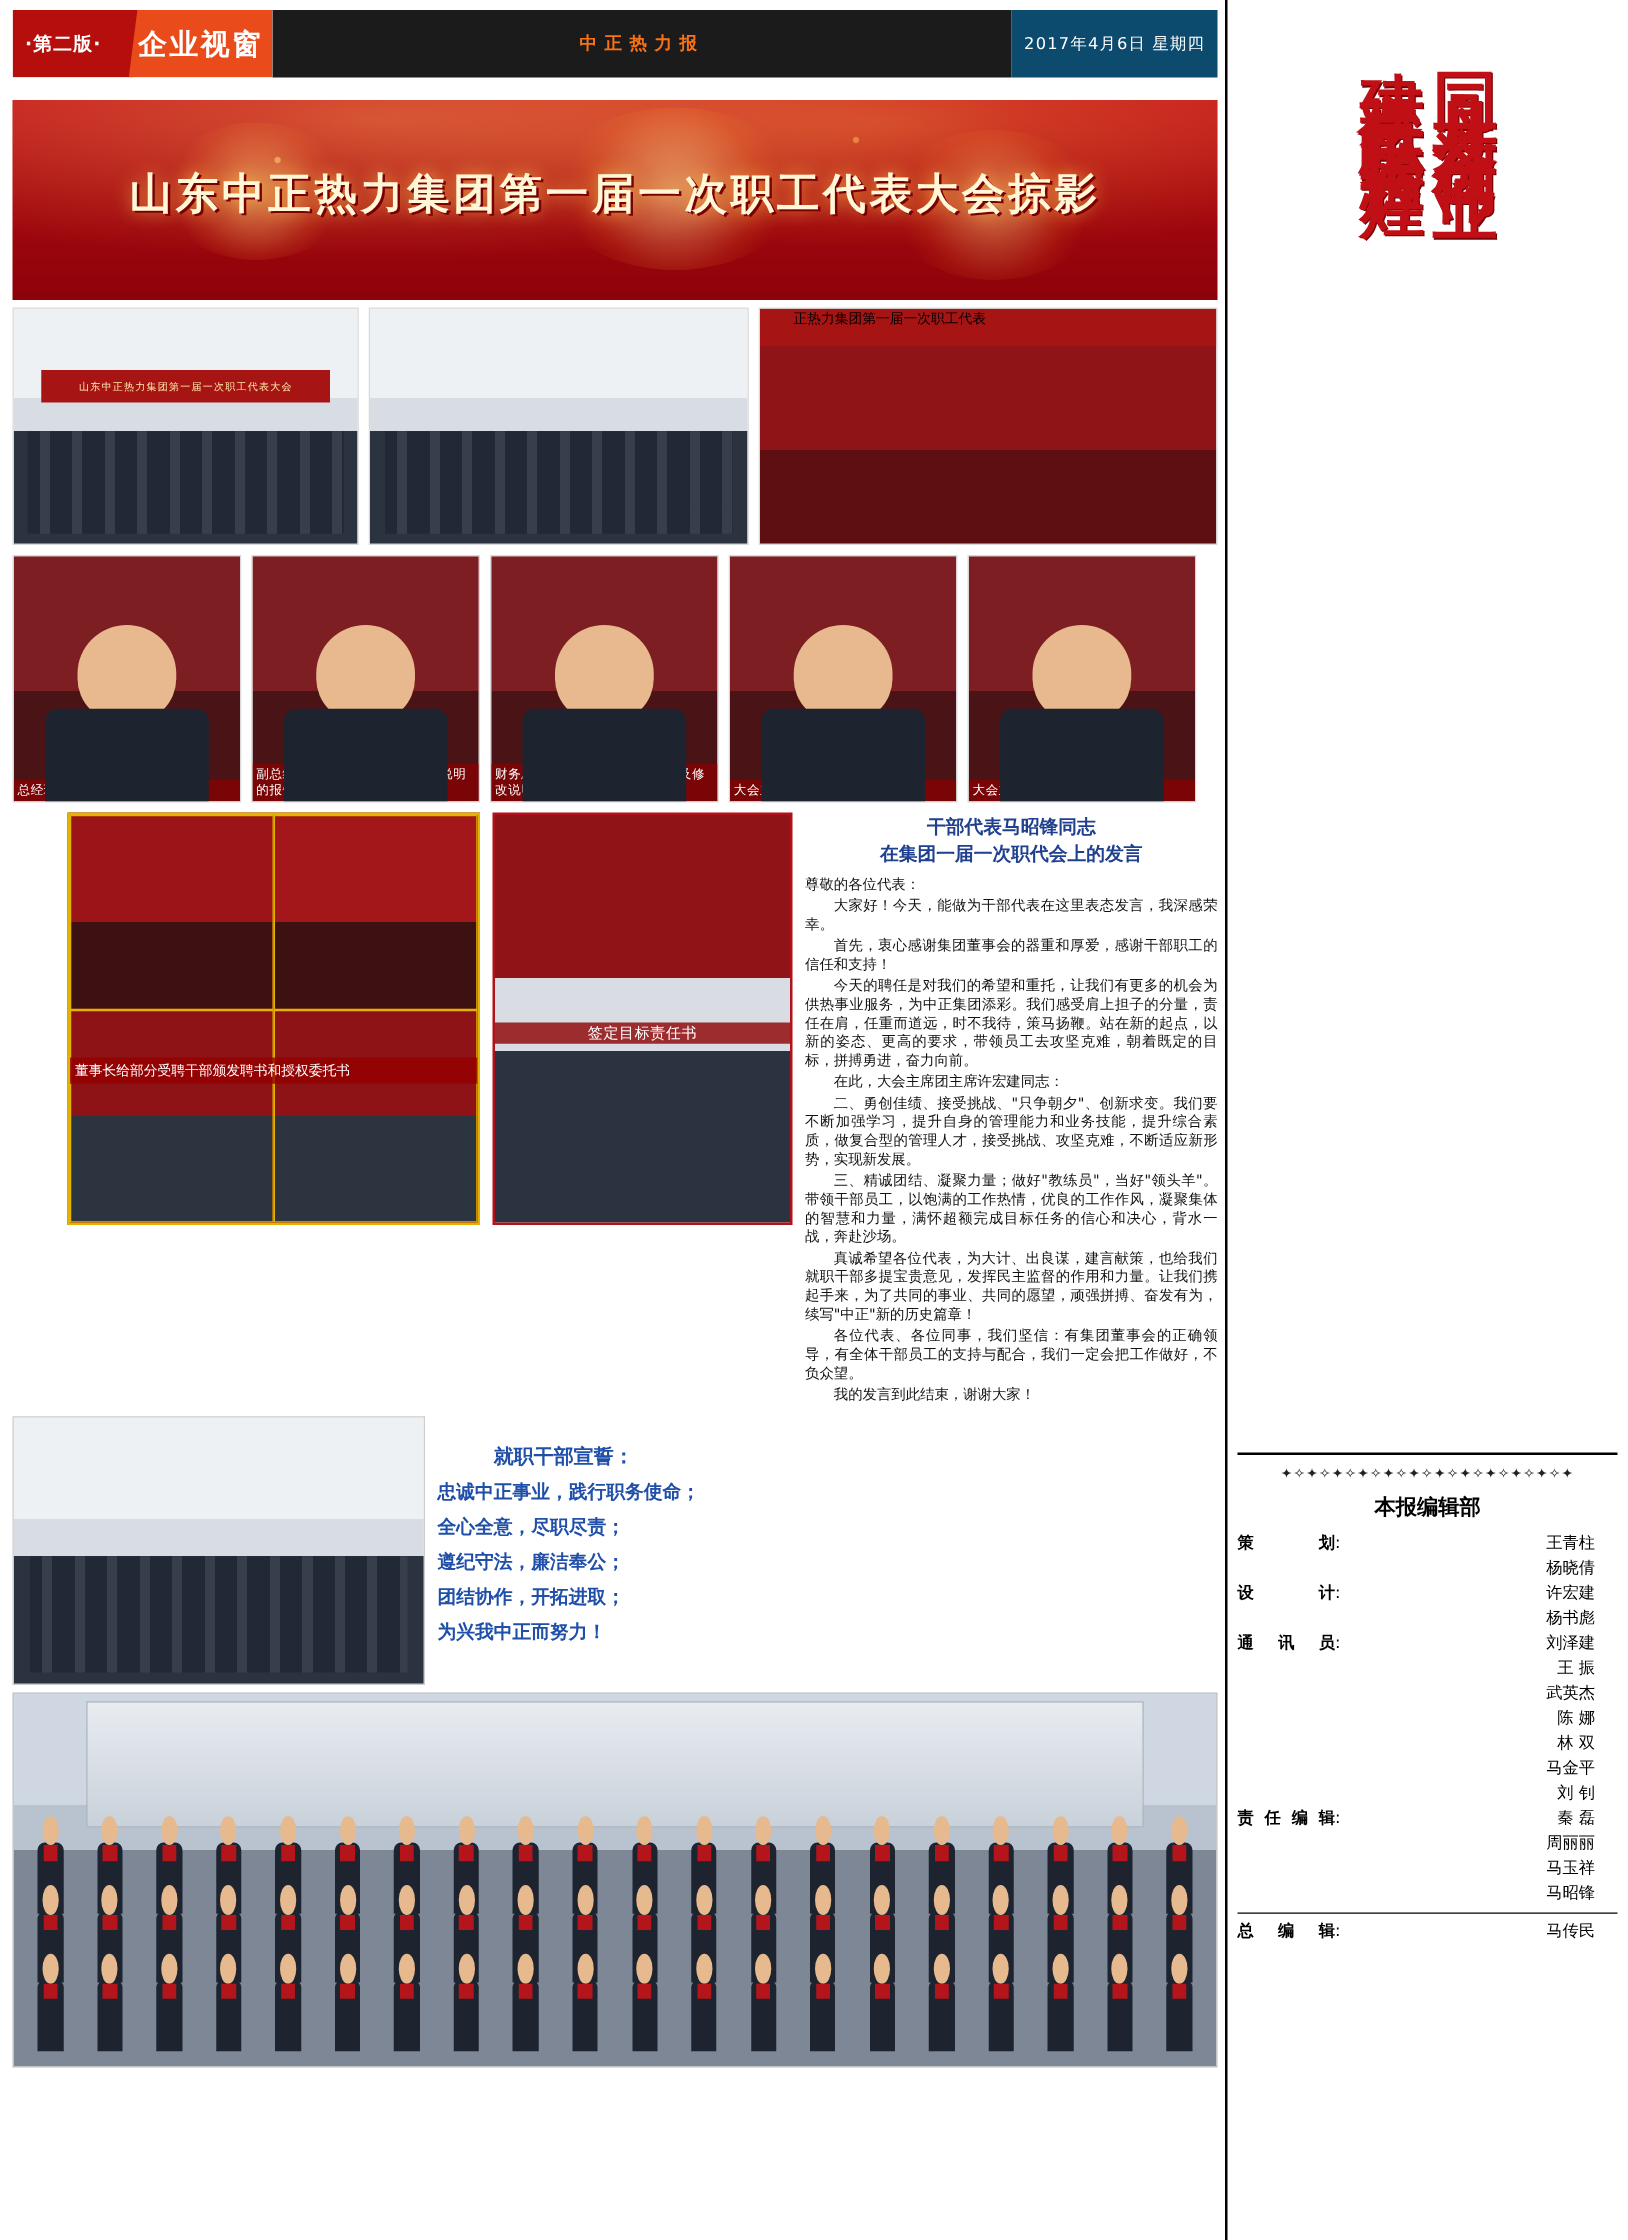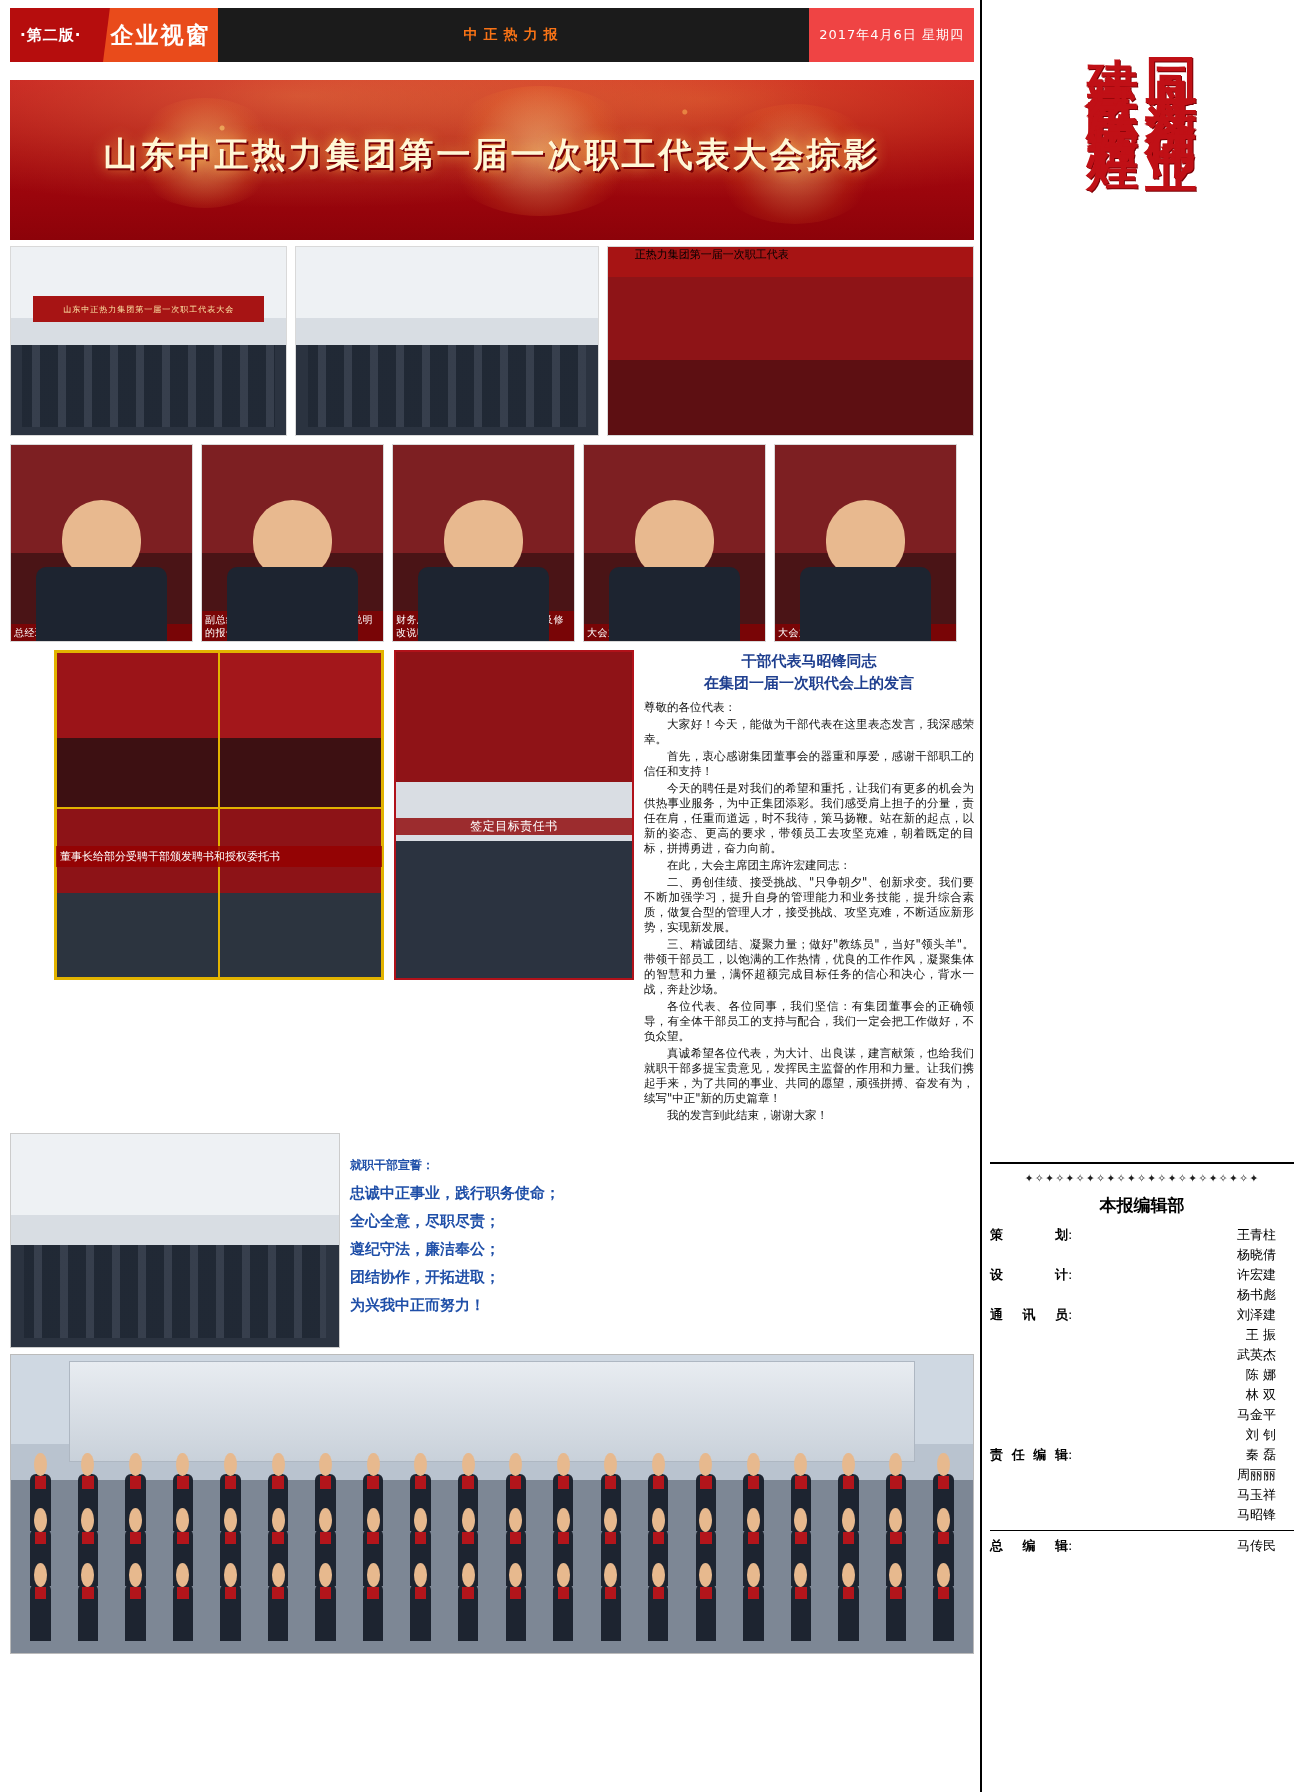--- a/index.html
+++ b/index.html
@@ -29,21 +29,21 @@
     background:#e94b1b; color:#fff; display:flex; align-items:center; justify-content:center;
     font-size:23px; font-weight:bold; width:115px; margin-left:-12px;
     letter-spacing:2px;
     clip-path: polygon(6% 0, 100% 0, 100% 100%, 0% 100%);
   }
   .mast-mid {
     flex:1; background:#1b1b1b; color:#f97316; display:flex; align-items:center; justify-content:center;
     font-size:14px; letter-spacing:6px; font-family:"DejaVu Serif", serif; font-weight:bold;
   }
   .mast-date {
-    background:#ef4444; color:#fff; display:flex; align-items:center; padding:0 10px;
+    background:#0c4a6e; color:#fff; display:flex; align-items:center; padding:0 10px;
     font-size:13px; letter-spacing:1px;
   }
 
   
   .hero {
     position:relative; height:160px; margin-top:18px;
     background:
       radial-gradient(circle at 22% 30%, rgba(255,220,120,.55) 0 2px, transparent 3px),
       radial-gradient(circle at 70% 20%, rgba(255,190,90,.5) 0 2px, transparent 3px),
       radial-gradient(ellipse at 30% 10%, rgba(255,200,100,.35), transparent 55%),
@@ -125,21 +125,21 @@
   .speech p.noind { text-indent:0; }
 
   
   .oath-wrap { display:flex; gap:10px; margin-top:8px; }
   .oath-photo { width:330px; height:215px; position:relative; overflow:hidden; border:1px solid #ccc;}
   .oath-text { flex:0 0 250px; padding-top:18px; }
   .oath-text .t {
     color:#1f4fa8; font-size:15px; line-height:28px; font-weight:bold;
     font-family:"DejaVu Serif", serif;
   }
-  .oath-text .head { font-size:12px; }
+  .oath-text .head { font-size:16px;margin-left:45px; }
 
   
   .group-photo {
     margin-top:6px; height:300px; position:relative; overflow:hidden; border:1px solid #bbb;
     background:linear-gradient(180deg,#cfd8e2 0 30%, #b9c3cf 30% 42%, #7d8795 42% 100%);
   }
   .gp-building{
     position:absolute; left:6%; right:6%; top:2%; height:34%;
     background:linear-gradient(180deg,#e8ecf1,#c9d1da);
     border:1px solid #aeb7c2;
@@ -254,22 +254,22 @@
           <span>干部代表马昭锋同志</span><br>
           <span>在集团一届一次职代会上的发言</span>
         </h3>
         <p class="noind">尊敬的各位代表：</p>
         <p>大家好！今天，能做为干部代表在这里表态发言，我深感荣幸。</p>
         <p>首先，衷心感谢集团董事会的器重和厚爱，感谢干部职工的信任和支持！</p>
         <p>今天的聘任是对我们的希望和重托，让我们有更多的机会为供热事业服务，为中正集团添彩。我们感受肩上担子的分量，责任在肩，任重而道远，时不我待，策马扬鞭。站在新的起点，以新的姿态、更高的要求，带领员工去攻坚克难，朝着既定的目标，拼搏勇进，奋力向前。</p>
         <p>在此，大会主席团主席许宏建同志：</p>
         <p>二、勇创佳绩、接受挑战、"只争朝夕"、创新求变。我们要不断加强学习，提升自身的管理能力和业务技能，提升综合素质，做复合型的管理人才，接受挑战、攻坚克难，不断适应新形势，实现新发展。</p>
         <p>三、精诚团结、凝聚力量；做好"教练员"，当好"领头羊"。带领干部员工，以饱满的工作热情，优良的工作作风，凝聚集体的智慧和力量，满怀超额完成目标任务的信心和决心，背水一战，奔赴沙场。</p>
+        <p>真诚希望各位代表，为大计、出良谋，建言献策，也给我们就职干部多提宝贵意见，发挥民主监督的作用和力量。让我们携起手来，为了共同的事业、共同的愿望，顽强拼搏、奋发有为，续写"中正"新的历史篇章！</p>
         <p>各位代表、各位同事，我们坚信：有集团董事会的正确领导，有全体干部员工的支持与配合，我们一定会把工作做好，不负众望。</p>
-        <p>真诚希望各位代表，为大计、出良谋，建言献策，也给我们就职干部多提宝贵意见，发挥民主监督的作用和力量。让我们携起手来，为了共同的事业、共同的愿望，顽强拼搏、奋发有为，续写"中正"新的历史篇章！</p>
         <p>我的发言到此结束，谢谢大家！</p>
       </div>
     </div>
 
     <div class="oath-wrap">
       <div class="oath-photo meet"></div>
       <div class="oath-text">
         <div class="t head">就职干部宣誓：</div>
         <div class="t">忠诚中正事业，践行职务使命；</div>
         <div class="t">全心全意，尽职尽责；</div>

